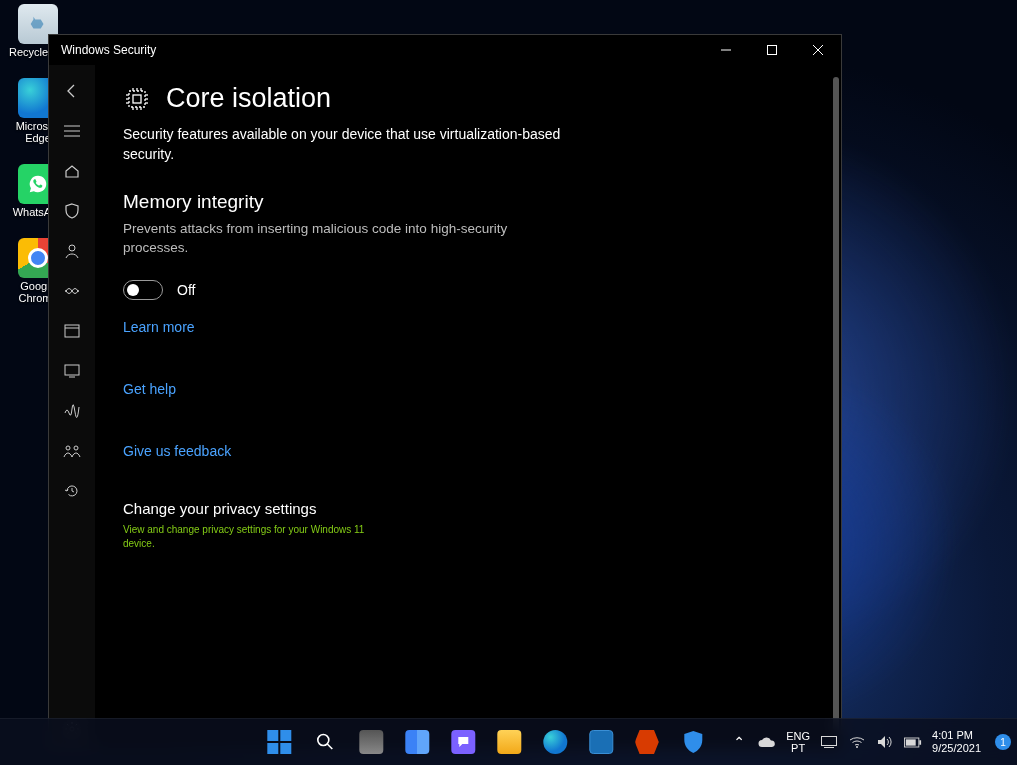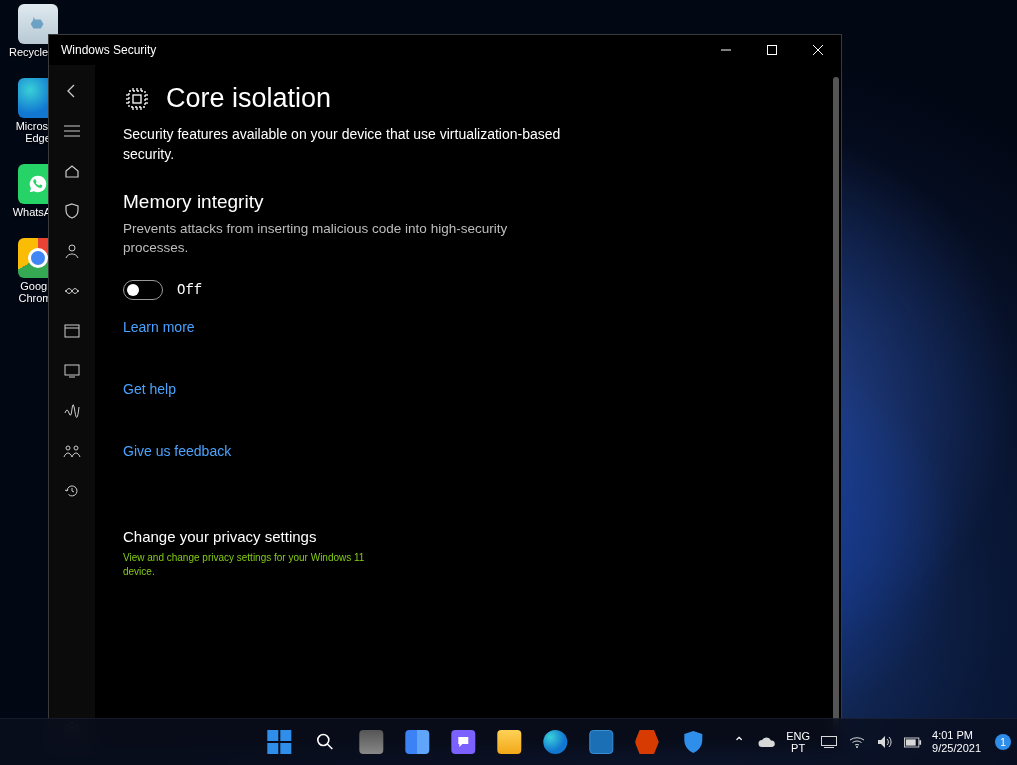--- a/index.html
+++ b/index.html
@@ -55,27 +55,27 @@
   .cpu-icon { width:28px; height:28px; }
 
   .subtitle { color:#ffffff; font-size:14px; max-width:470px; line-height:1.45; margin-bottom:26px; }
 
   h2.section { font-weight:400; font-size:19px; margin-bottom:6px; }
   .desc { color:#bdbdbd; font-size:13.5px; max-width:430px; line-height:1.45; margin-bottom:22px; }
 
   .toggle-row { display:flex; align-items:center; gap:14px; margin-bottom:18px; }
   .toggle { width:40px; height:20px; border:1px solid #9a9a9a; border-radius:10px; position:relative; cursor:pointer; }
   .toggle .knob { position:absolute; top:3px; left:3px; width:12px; height:12px; background:#fff; border-radius:50%; }
-  .toggle-label { font-size:14px;font-family:Liberation Mono, monospace; }
+  .toggle-label { font-size:14px; }
 
   a.link { color:#4aa3ff; font-size:14px; text-decoration:none; cursor:pointer; display:inline-block; }
 
   .block { margin-top:44px; }
   .block h3 { font-weight:400; font-size:15px; margin-bottom:6px; }
-  .block.last { margin-top:68px; }
+  .block.last { margin-top:40px; }
   .privacy-desc { color:#84cc16; font-size:10px; max-width:260px; line-height:1.4; }
 
   
   .taskbar {
     position:absolute; left:0; right:0; bottom:0; height:47px;
     background: rgba(10,15,30,.82); backdrop-filter: blur(8px);
     display:flex; align-items:center; color:#fff; font-size:12px;
     border-top:1px solid rgba(255,255,255,0.06);
   }
   .taskbar .center { position:absolute; left:50%; transform:translateX(-55%); display:flex; gap:6px; align-items:center;}

